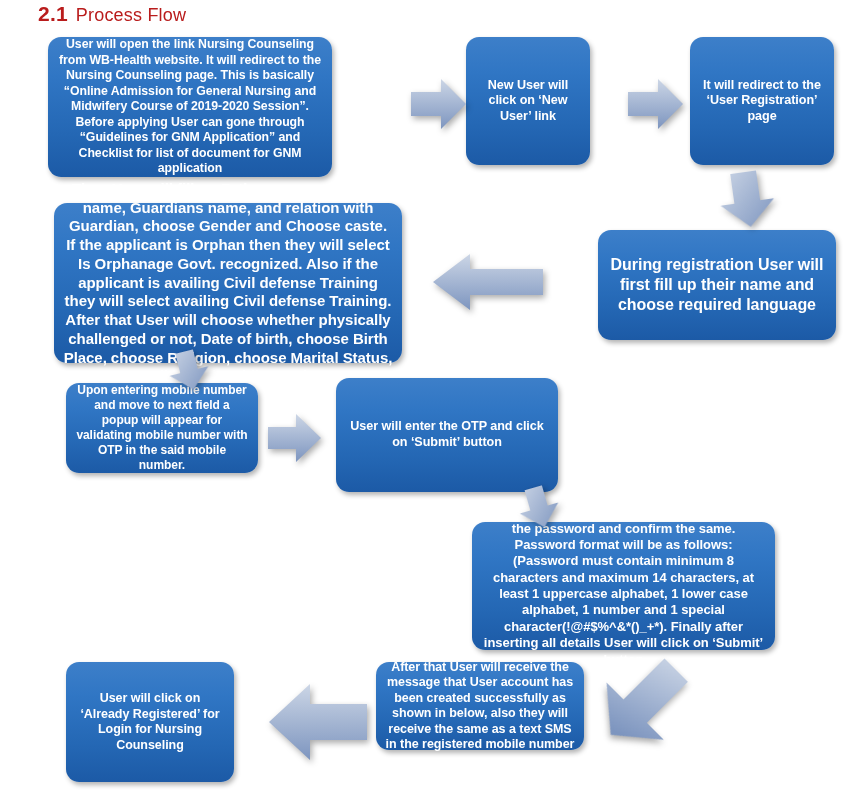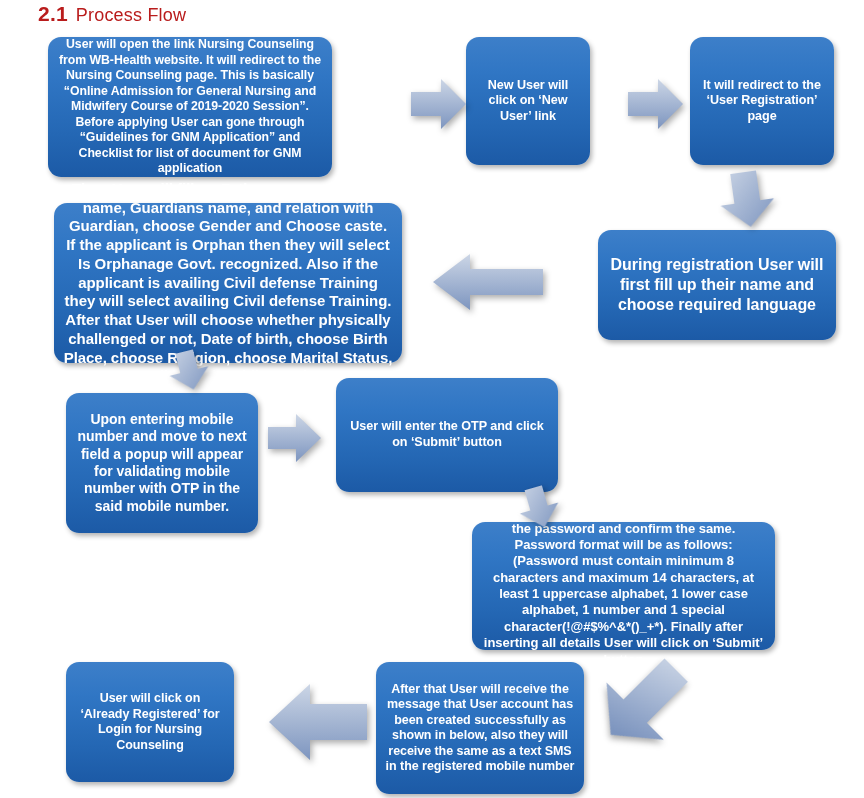--- a/index.html
+++ b/index.html
@@ -86,33 +86,33 @@
 </div>
 
 <div class="flowbox" style="left:598px; top:230px; width:238px; height:110px; font-size:16px;">
   <span class="body">During registration User will first fill up their name and choose required language</span>
 </div>
 
 <div class="flowbox" style="left:54px; top:203px; width:348px; height:160px; font-size:15px; line-height:1.25;">
   <span class="body">Then User will fill up Fathers name, Mothers name, Guardians name, and relation with Guardian, choose Gender and Choose caste. If the applicant is Orphan then they will select Is Orphanage Govt. recognized. Also if the applicant is availing Civil defense Training they will select availing Civil defense Training. After that User will choose whether physically challenged or not, Date of birth, choose Birth Place, choose Religion, choose Marital Status, email id and Mobile number</span>
 </div>
 
-<div class="flowbox" style="left:66px; top:383px; width:192px; height:140px; font-size:14px;margin-top:10px;">
+<div class="flowbox" style="left:66px; top:383px; width:192px; height:90px; font-size:12px;">
   <span class="body">Upon entering mobile number and move to next field a popup will appear for validating mobile number with OTP in the said mobile number.</span>
 </div>
 
 <div class="flowbox" style="left:336px; top:378px; width:222px; height:114px; font-size:12.6px;">
   <span class="body">User will enter the OTP and click on ‘Submit’ button</span>
 </div>
 
 <div class="flowbox" style="left:472px; top:522px; width:303px; height:128px; font-size:13px; line-height:1.26;">
   <span class="body">If the entered OTP is correct User will enter the password and confirm the same. Password format will be as follows: (Password must contain minimum 8 characters and maximum 14 characters, at least 1 uppercase alphabet, 1 lower case alphabet, 1 number and 1 special character(!@#$%^&amp;*()_+*). Finally after inserting all details User will click on ‘Submit’ button</span>
 </div>
 
-<div class="flowbox" style="left:376px; top:662px; width:208px; height:132px; font-size:12.5px;">
+<div class="flowbox" style="left:376px; top:662px; width:208px; height:88px; font-size:12.5px;">
   <span class="body">After that User will receive the message that User account has been created successfully as shown in below, also they will receive the same as a text SMS in the registered mobile number</span>
 </div>
 
 <div class="flowbox" style="left:66px; top:662px; width:168px; height:120px; font-size:12.5px;">
   <span class="body">User will click on ‘Already Registered’ for Login for Nursing Counseling</span>
 </div>
 
 <div class="arrow" style="left:411px; top:78px; width:56px; height:52px;">
   <svg width="56" height="52" viewBox="0 0 56 52">
     <defs>

